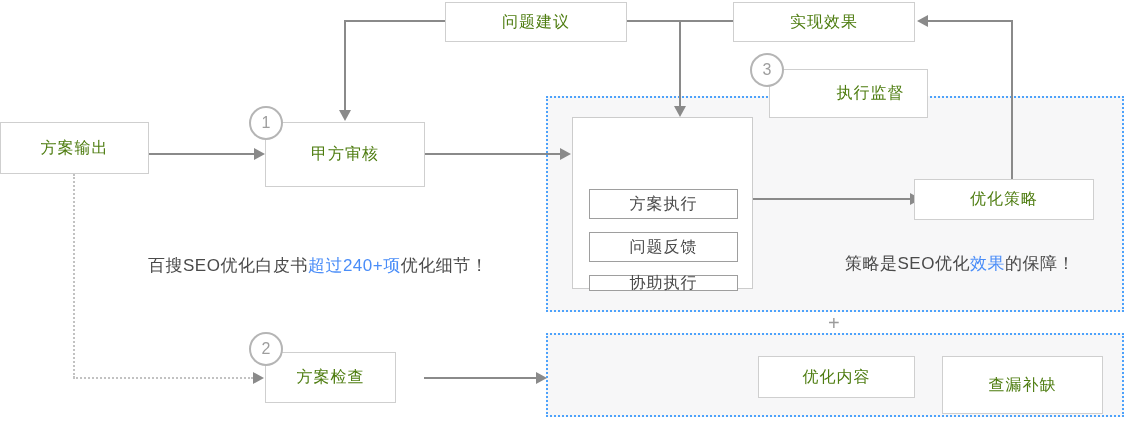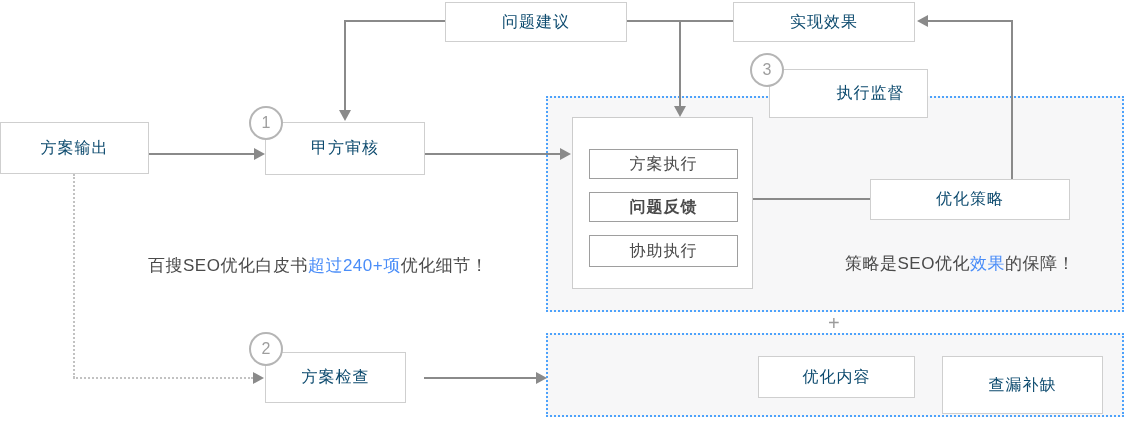--- a/index.html
+++ b/index.html
@@ -4,24 +4,24 @@
 <style>
   html,body{margin:0;padding:0;background:#ffffff;}
   body{width:1126px;height:435px;position:relative;overflow:hidden;
        font-family:"Liberation Sans","DejaVu Sans",sans-serif;}
   .stage{position:absolute;inset:0;}
   
   .region{position:absolute;border:2px dotted #4da2fb;background:#f7f7f8;box-sizing:border-box;z-index:1;}
   
   .box{position:absolute;background:#ffffff;border:1px solid #cfcfcf;box-sizing:border-box;
        display:flex;align-items:center;justify-content:center;
-       font-size:16px;color:#0c4a6e;letter-spacing:1px;z-index:3;}
+       font-size:16px;color:#4d7c0f;letter-spacing:1px;z-index:3;}
   .inner-box{position:absolute;background:#ffffff;border:1px solid #9e9e9e;box-sizing:border-box;
        display:flex;align-items:center;justify-content:center;
-       font-size:16px;color:#4a4a4a;letter-spacing:1px;}
+       font-size:16px;color:#4a4a4a;letter-spacing:1px;margin-top:40px;}
   .container-box{position:absolute;background:#ffffff;border:1px solid #cccccc;box-sizing:border-box;z-index:3;}
   
   .badge{position:absolute;width:34px;height:34px;border-radius:50%;background:#ffffff;
        border:2px solid #b5b5b5;box-sizing:border-box;display:flex;align-items:center;justify-content:center;
        font-size:16px;color:#9e9e9e;z-index:4;}
   
   .line{position:absolute;background:#8a8a8a;z-index:2;}
   .dotline-v{position:absolute;border-left:2px dotted #c2c2c2;z-index:2;}
   .dotline-h{position:absolute;border-top:2px dotted #c2c2c2;z-index:2;}
   
@@ -68,61 +68,61 @@
   <div class="dotline-h" style="left:73px;top:377px;width:180px;"></div>
   <div class="arr right" style="left:253px;top:372px;"></div>
 
   <div class="line" style="left:424px;top:377px;width:112px;height:2px;"></div>
   <div class="arr right" style="left:536px;top:372px;"></div>
 
   <div class="box" style="left:0px;top:122px;width:149px;height:52px;">
       <span>方案输出</span>
     </div>
 
-  <div class="box" style="left:265px;top:122px;width:160px;height:53px;">
+  <div class="box" style="left:265px;top:122px;width:160px;height:65px;">
       <span>甲方审核</span>
     </div>
 
   <div class="box" style="left:445px;top:2px;width:182px;height:40px;">
       <span>问题建议</span>
     </div>
 
   <div class="box" style="left:733px;top:2px;width:182px;height:40px;">
       <span>实现效果</span>
     </div>
 
   <div class="box" style="left:769px;top:69px;width:159px;height:49px;padding-left:44px;">
       <span>执行监督</span>
     </div>
 
-  <div class="box" style="left:870px;top:179px;width:200px;height:41px;justify-content:center;">
+  <div class="box" style="left:914px;top:179px;width:180px;height:41px;justify-content:center;">
       <span>优化策略</span>
     </div>
 
-  <div class="box" style="left:265px;top:352px;width:141px;height:51px;">
+  <div class="box" style="left:265px;top:352px;width:131px;height:51px;">
       <span>方案检查</span>
     </div>
 
 
   <div class="box" style="left:758px;top:356px;width:157px;height:42px;">
       <span>优化内容</span>
     </div>
 
   <div class="box" style="left:942px;top:356px;width:161px;height:58px;">
       <span>查漏补缺</span>
     </div>
 
   <div class="container-box" style="left:572px;top:117px;width:181px;height:172px;">
     <div class="inner-box" style="left:16px;top:31px;width:149px;height:30px;">
         <span>方案执行</span>
       </div>
-    <div class="inner-box" style="left:16px;top:74px;width:149px;height:30px;font-weight:bold;">
+    <div class="inner-box" style="left:16px;top:74px;width:149px;height:30px;">
         <span>问题反馈</span>
       </div>
-    <div class="inner-box" style="left:16px;top:117px;width:149px;height:32px;">
+    <div class="inner-box" style="left:16px;top:117px;width:149px;height:16px;">
         <span>协助执行</span>
       </div>
   </div>
 
   <div class="badge" style="left:249px;top:106px;">
       <span>1</span>
     </div>
   <div class="badge" style="left:249px;top:332px;">
       <span>2</span>
     </div>

